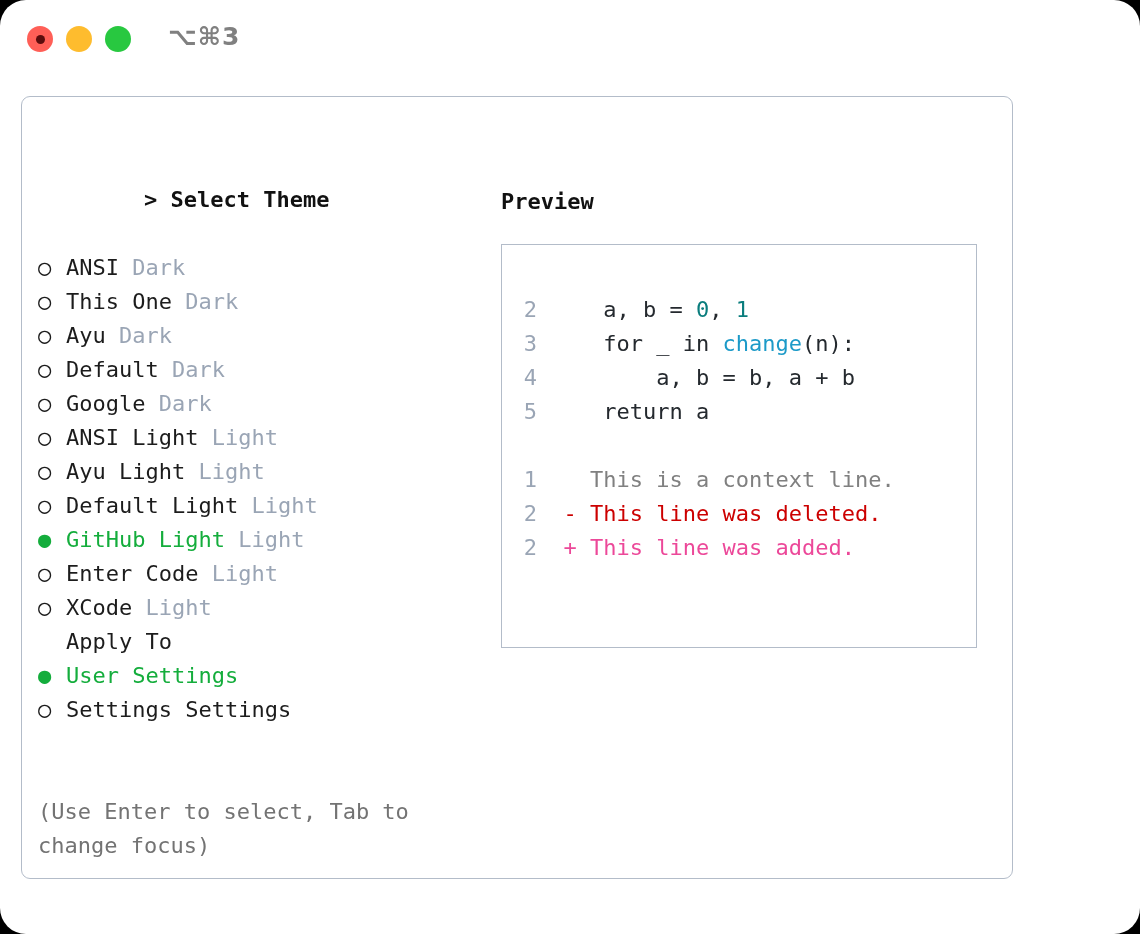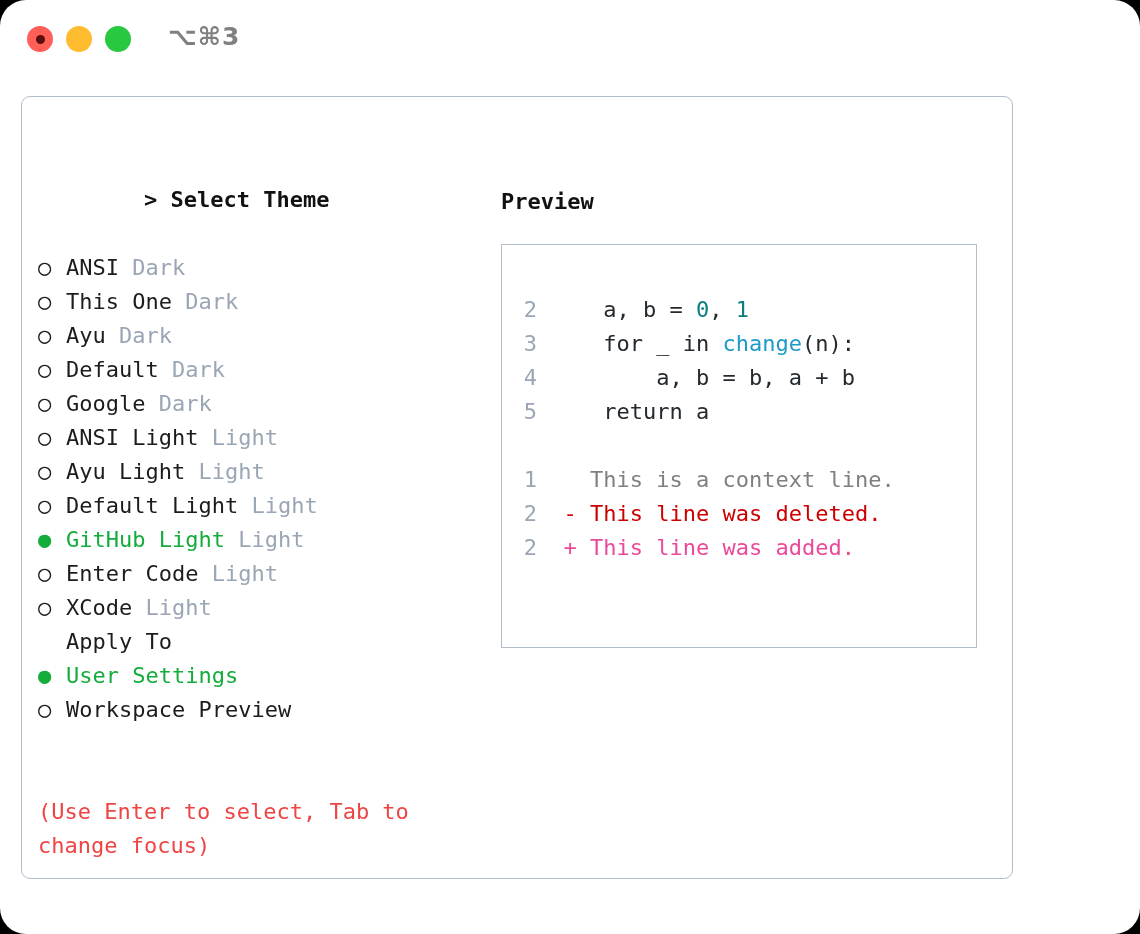--- a/index.html
+++ b/index.html
@@ -121,21 +121,21 @@
   .name-selected { color: #14ad3c; }
   .variant       { color: #9aa5b5; }
 
   #apply-heading {
     padding-left: 28px;
     color: #1c1c1c;
   }
 
   #hint {
     margin-top: 68px;
-    color: #ef4444;
+    color: #737373;
     font-size: 22px;
     line-height: 34px;
     width: 410px;
     white-space: normal;
     font-family: "DejaVu Sans Mono", "Liberation Mono", monospace;
   }
 
   
   #right-col {
     position: absolute;
@@ -221,21 +221,21 @@
           <div class="mono-line row"><span class="marker dot-empty">○ </span><span class="name-default">Ayu Light</span><span class="variant"> Light</span></div>
           <div class="mono-line row"><span class="marker dot-empty">○ </span><span class="name-default">Default Light</span><span class="variant"> Light</span></div>
           <div class="mono-line row"><span class="marker dot-full">● </span><span class="name-selected">GitHub Light</span><span class="variant"> Light</span></div>
           <div class="mono-line row"><span class="marker dot-empty">○ </span><span class="name-default">Enter Code</span><span class="variant"> Light</span></div>
           <div class="mono-line row"><span class="marker dot-empty">○ </span><span class="name-default">XCode</span><span class="variant"> Light</span></div>
         </div>
 
       <div class="mono-line" id="apply-heading">Apply To</div>
       <div id="apply-list">
           <div class="mono-line row"><span class="marker dot-full">● </span><span class="name-selected">User Settings</span></div>
-          <div class="mono-line row"><span class="marker dot-empty">○ </span><span class="name-default">Workspace Preview</span></div>
+          <div class="mono-line row"><span class="marker dot-empty">○ </span><span class="name-default">Settings Settings</span></div>
         </div>
 
       <div id="hint">(Use Enter to select, Tab to change focus)</div>
     </div>
 
     <div id="right-col">
       <div id="preview-title">Preview</div>
       <div id="preview-box">
         <div id="code-area">
           <div id="code-lines">

